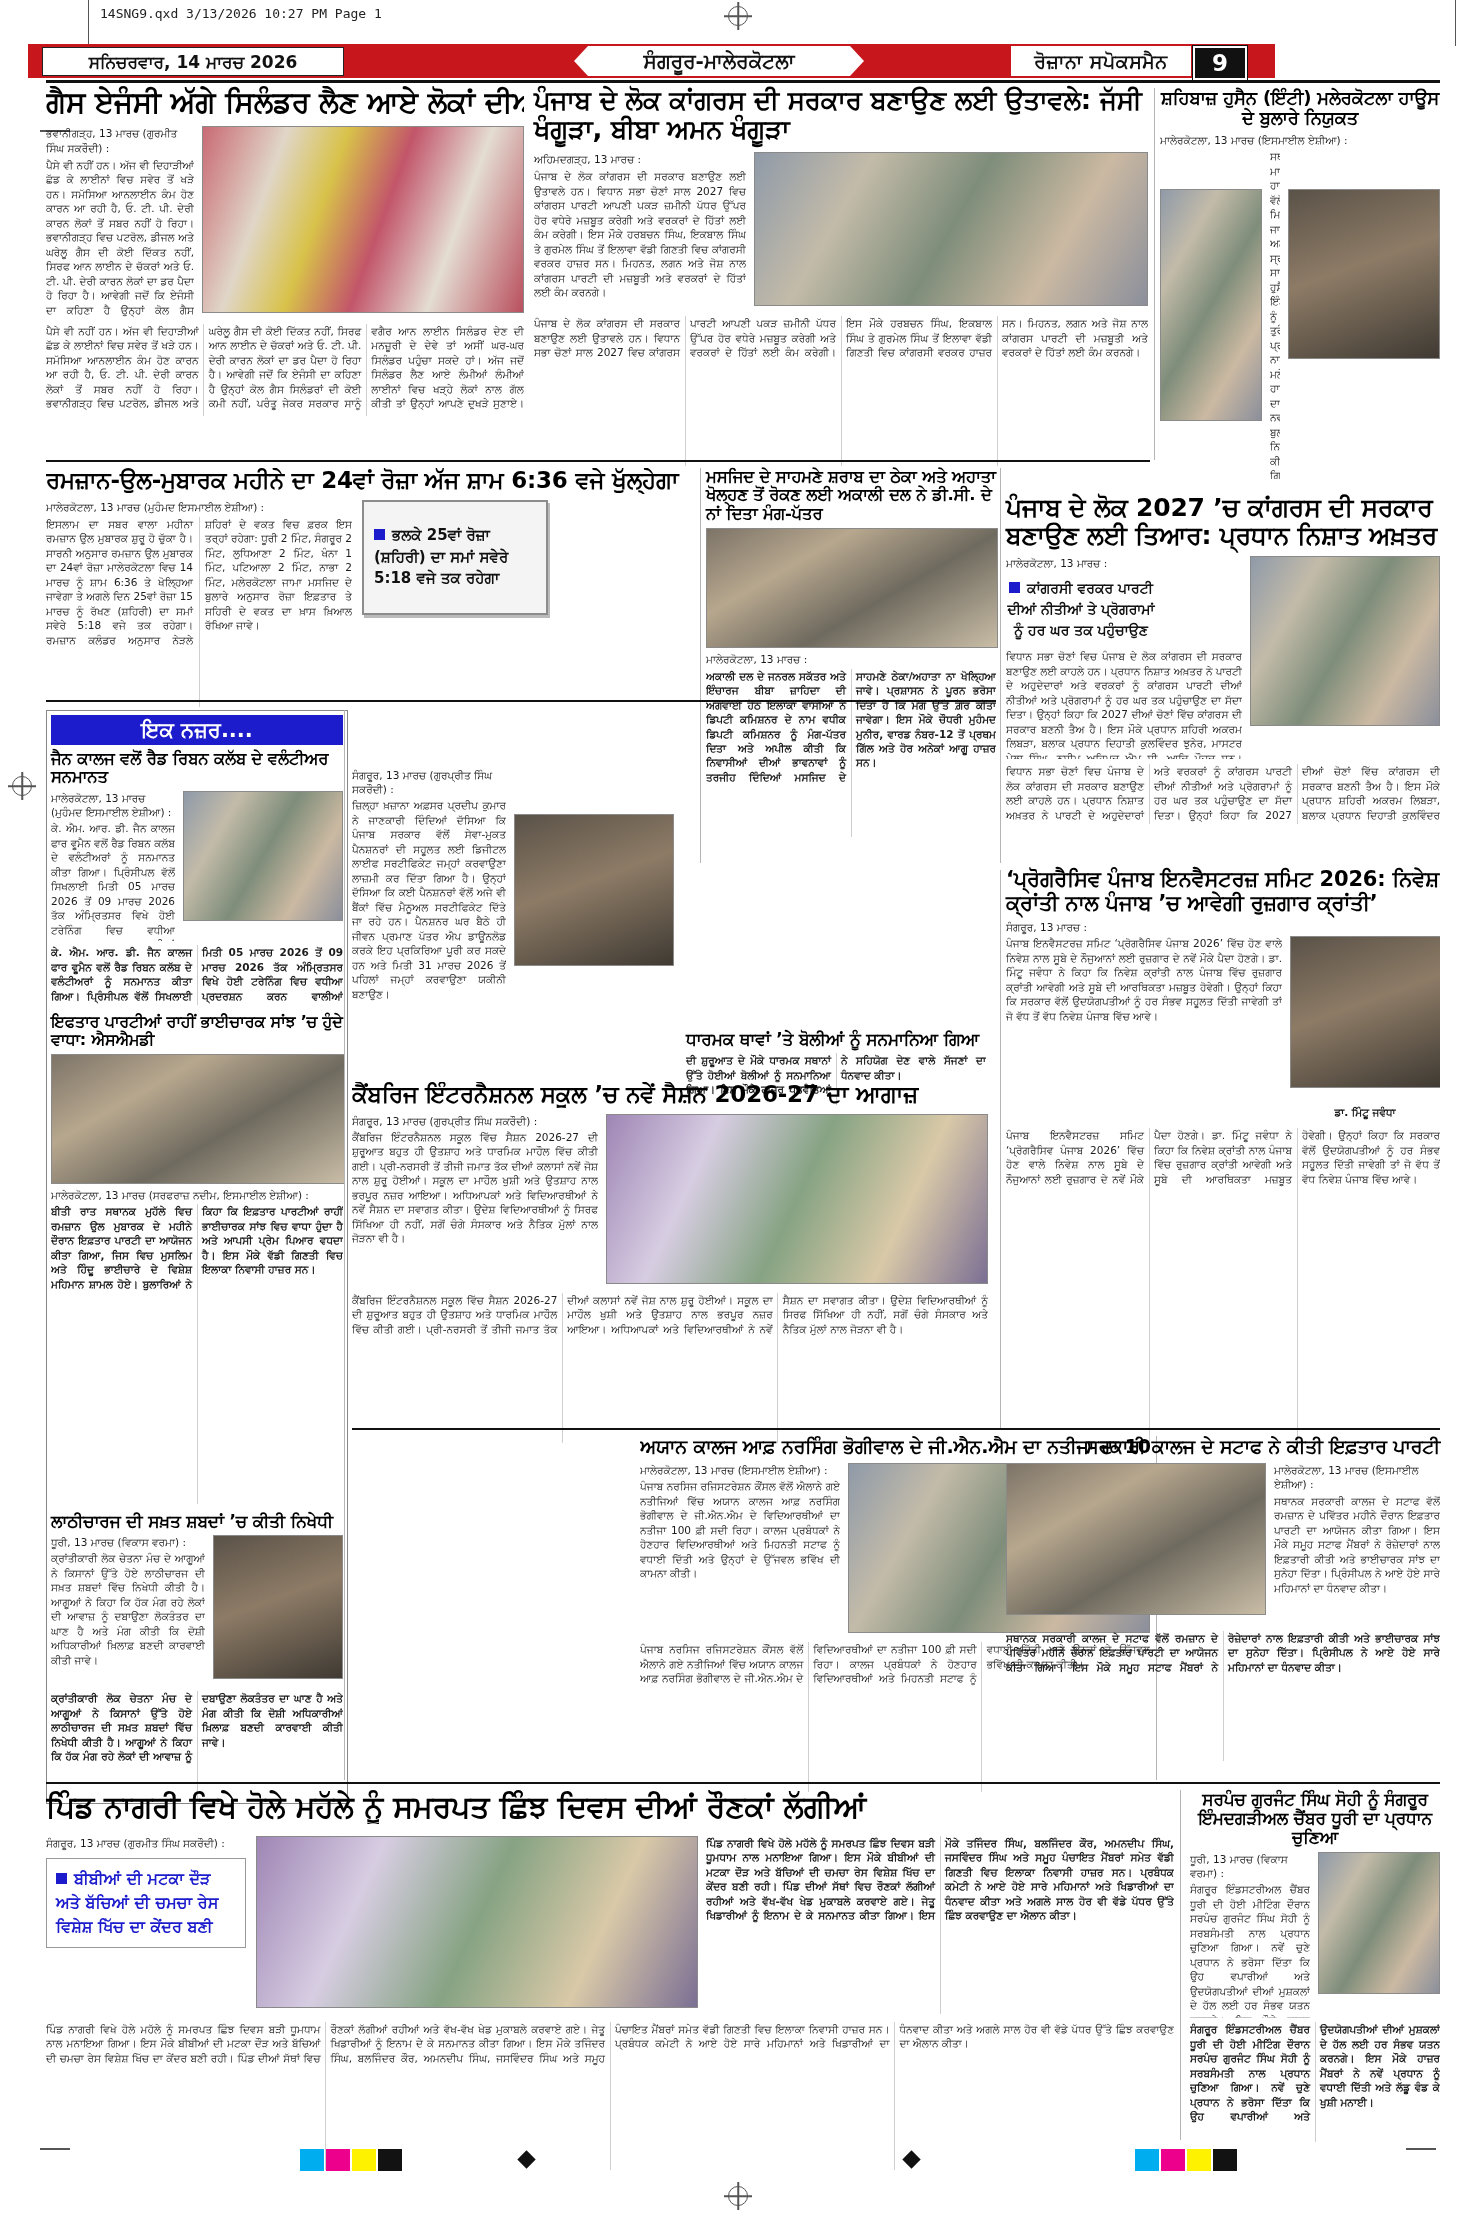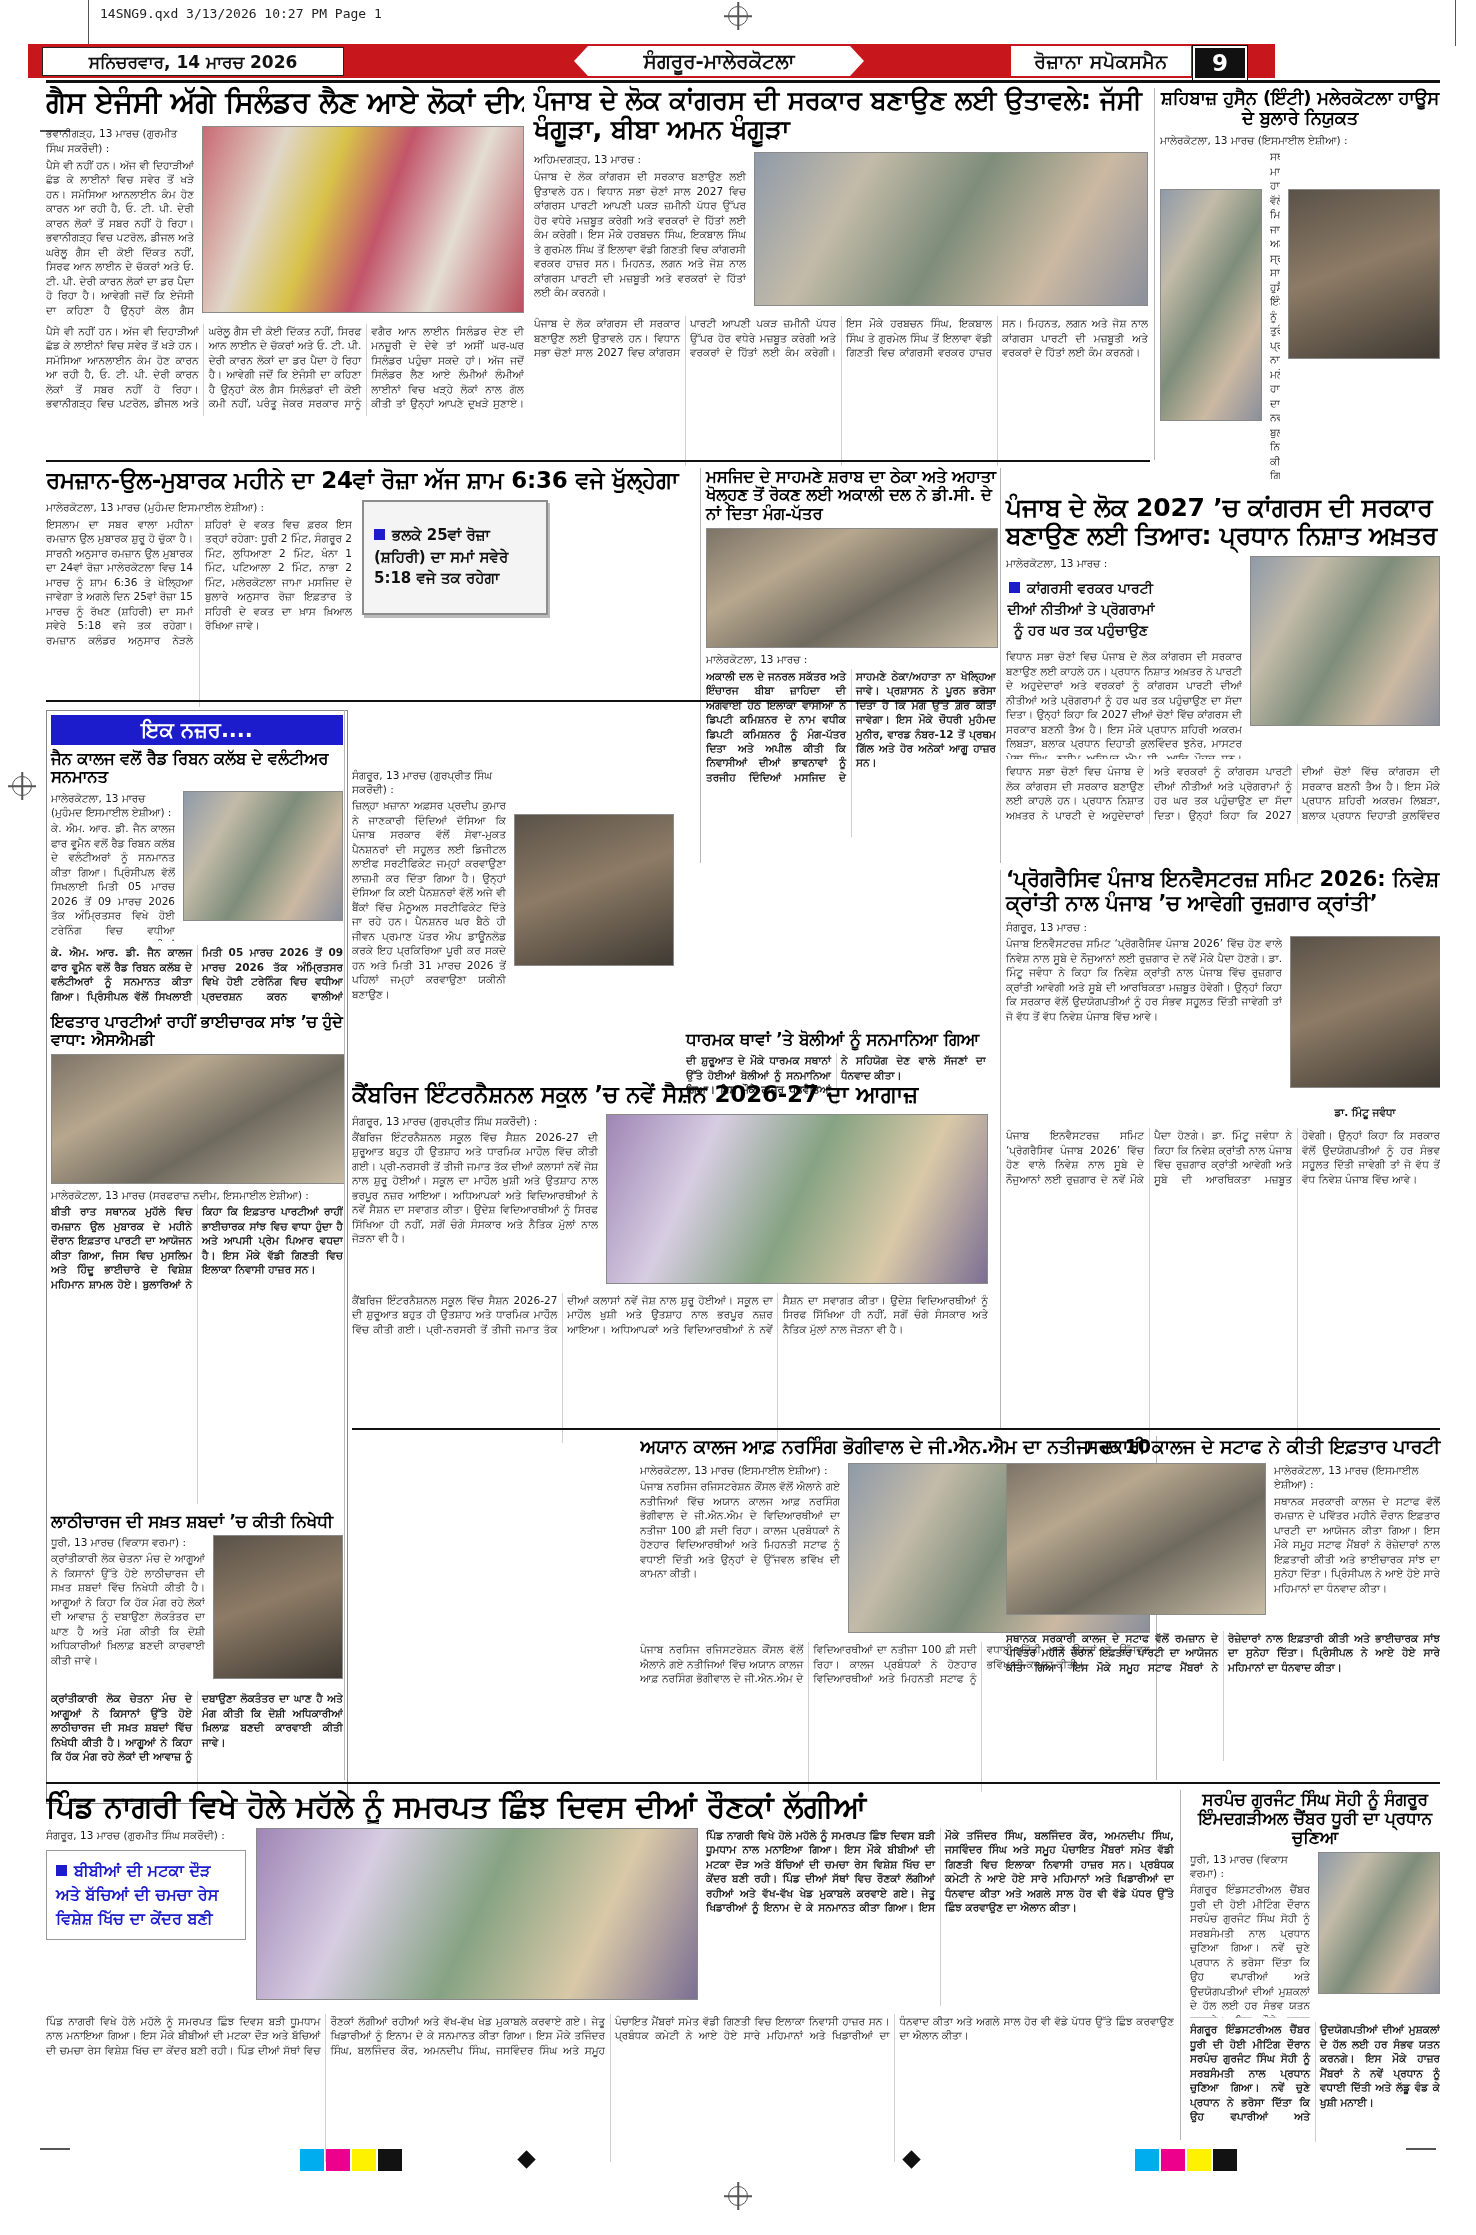--- a/index.html
+++ b/index.html
@@ -240,21 +240,21 @@
       <div class="dateline">ਮਾਲੇਰਕੋਟਲਾ, 13 ਮਾਰਚ (ਇਸਮਾਈਲ ਏਸ਼ੀਆ) :</div>
       <div class="body" style="margin-top:2px;height:132px;overflow:hidden;">ਸਥਾਨਕ ਸਰਕਾਰੀ ਕਾਲਜ ਦੇ ਸਟਾਫ ਵੱਲੋਂ ਰਮਜ਼ਾਨ ਦੇ ਪਵਿੱਤਰ ਮਹੀਨੇ ਦੌਰਾਨ ਇਫ਼ਤਾਰ ਪਾਰਟੀ ਦਾ ਆਯੋਜਨ ਕੀਤਾ ਗਿਆ। ਇਸ ਮੌਕੇ ਸਮੂਹ ਸਟਾਫ ਮੈਂਬਰਾਂ ਨੇ ਰੋਜ਼ੇਦਾਰਾਂ ਨਾਲ ਇਫ਼ਤਾਰੀ ਕੀਤੀ ਅਤੇ ਭਾਈਚਾਰਕ ਸਾਂਝ ਦਾ ਸੁਨੇਹਾ ਦਿੱਤਾ। ਪ੍ਰਿੰਸੀਪਲ ਨੇ ਆਏ ਹੋਏ ਸਾਰੇ ਮਹਿਮਾਨਾਂ ਦਾ ਧੰਨਵਾਦ ਕੀਤਾ।</div>
     </div>
     <div class="body cols2" style="margin-top:5px;height:130px;overflow:hidden;">ਸਥਾਨਕ ਸਰਕਾਰੀ ਕਾਲਜ ਦੇ ਸਟਾਫ ਵੱਲੋਂ ਰਮਜ਼ਾਨ ਦੇ ਪਵਿੱਤਰ ਮਹੀਨੇ ਦੌਰਾਨ ਇਫ਼ਤਾਰ ਪਾਰਟੀ ਦਾ ਆਯੋਜਨ ਕੀਤਾ ਗਿਆ। ਇਸ ਮੌਕੇ ਸਮੂਹ ਸਟਾਫ ਮੈਂਬਰਾਂ ਨੇ ਰੋਜ਼ੇਦਾਰਾਂ ਨਾਲ ਇਫ਼ਤਾਰੀ ਕੀਤੀ ਅਤੇ ਭਾਈਚਾਰਕ ਸਾਂਝ ਦਾ ਸੁਨੇਹਾ ਦਿੱਤਾ। ਪ੍ਰਿੰਸੀਪਲ ਨੇ ਆਏ ਹੋਏ ਸਾਰੇ ਮਹਿਮਾਨਾਂ ਦਾ ਧੰਨਵਾਦ ਕੀਤਾ।</div>
   </div>
 
   <div class="hrule" style="left:46px;top:1782px;width:1394px;"></div>
 
   <div class="art" style="left:46px;top:1790px;width:1128px;">
     <div class="hl" style="font-size:30px;white-space:nowrap;overflow:hidden;">ਪਿੰਡ ਨਾਗਰੀ ਵਿਖੇ ਹੋਲੇ ਮਹੱਲੇ ਨੂੰ ਸਮਰਪਤ ਛਿੰਝ ਦਿਵਸ ਦੀਆਂ ਰੌਣਕਾਂ ਲੱਗੀਆਂ</div>
-    <div style="margin-top:4px;overflow:hidden;">
+    <div style="margin-top:12px;overflow:hidden;">
       <div style="float:left;width:200px;margin-right:10px;">
         <div class="dateline">ਸੰਗਰੂਰ, 13 ਮਾਰਚ (ਗੁਰਮੀਤ ਸਿੰਘ ਸਕਰੌਦੀ) :</div>
         <div class="bluebox" style="margin-top:8px;">
           <span class="bullet"></span><span>ਬੀਬੀਆਂ ਦੀ ਮਟਕਾ ਦੌੜ ਅਤੇ ਬੱਚਿਆਂ ਦੀ ਚਮਚਾ ਰੇਸ ਵਿਸ਼ੇਸ਼ ਖਿੱਚ ਦਾ ਕੇਂਦਰ ਬਣੀ</span>
         </div>
       </div>
       <div class="photo event fl-l" style="width:440px;height:170px;"></div>
       <div class="body cols2" style="height:178px;overflow:hidden;">ਪਿੰਡ ਨਾਗਰੀ ਵਿਖੇ ਹੋਲੇ ਮਹੱਲੇ ਨੂੰ ਸਮਰਪਤ ਛਿੰਝ ਦਿਵਸ ਬੜੀ ਧੂਮਧਾਮ ਨਾਲ ਮਨਾਇਆ ਗਿਆ। ਇਸ ਮੌਕੇ ਬੀਬੀਆਂ ਦੀ ਮਟਕਾ ਦੌੜ ਅਤੇ ਬੱਚਿਆਂ ਦੀ ਚਮਚਾ ਰੇਸ ਵਿਸ਼ੇਸ਼ ਖਿੱਚ ਦਾ ਕੇਂਦਰ ਬਣੀ ਰਹੀ। ਪਿੰਡ ਦੀਆਂ ਸੱਥਾਂ ਵਿਚ ਰੌਣਕਾਂ ਲੱਗੀਆਂ ਰਹੀਆਂ ਅਤੇ ਵੱਖ-ਵੱਖ ਖੇਡ ਮੁਕਾਬਲੇ ਕਰਵਾਏ ਗਏ। ਜੇਤੂ ਖਿਡਾਰੀਆਂ ਨੂੰ ਇਨਾਮ ਦੇ ਕੇ ਸਨਮਾਨਤ ਕੀਤਾ ਗਿਆ। ਇਸ ਮੌਕੇ ਤਜਿੰਦਰ ਸਿੰਘ, ਬਲਜਿੰਦਰ ਕੌਰ, ਅਮਨਦੀਪ ਸਿੰਘ, ਜਸਵਿੰਦਰ ਸਿੰਘ ਅਤੇ ਸਮੂਹ ਪੰਚਾਇਤ ਮੈਂਬਰਾਂ ਸਮੇਤ ਵੱਡੀ ਗਿਣਤੀ ਵਿਚ ਇਲਾਕਾ ਨਿਵਾਸੀ ਹਾਜ਼ਰ ਸਨ। ਪ੍ਰਬੰਧਕ ਕਮੇਟੀ ਨੇ ਆਏ ਹੋਏ ਸਾਰੇ ਮਹਿਮਾਨਾਂ ਅਤੇ ਖਿਡਾਰੀਆਂ ਦਾ ਧੰਨਵਾਦ ਕੀਤਾ ਅਤੇ ਅਗਲੇ ਸਾਲ ਹੋਰ ਵੀ ਵੱਡੇ ਪੱਧਰ ਉੱਤੇ ਛਿੰਝ ਕਰਵਾਉਣ ਦਾ ਐਲਾਨ ਕੀਤਾ।</div>
     </div>
     <div class="body cols4" style="margin-top:8px;height:148px;overflow:hidden;">ਪਿੰਡ ਨਾਗਰੀ ਵਿਖੇ ਹੋਲੇ ਮਹੱਲੇ ਨੂੰ ਸਮਰਪਤ ਛਿੰਝ ਦਿਵਸ ਬੜੀ ਧੂਮਧਾਮ ਨਾਲ ਮਨਾਇਆ ਗਿਆ। ਇਸ ਮੌਕੇ ਬੀਬੀਆਂ ਦੀ ਮਟਕਾ ਦੌੜ ਅਤੇ ਬੱਚਿਆਂ ਦੀ ਚਮਚਾ ਰੇਸ ਵਿਸ਼ੇਸ਼ ਖਿੱਚ ਦਾ ਕੇਂਦਰ ਬਣੀ ਰਹੀ। ਪਿੰਡ ਦੀਆਂ ਸੱਥਾਂ ਵਿਚ ਰੌਣਕਾਂ ਲੱਗੀਆਂ ਰਹੀਆਂ ਅਤੇ ਵੱਖ-ਵੱਖ ਖੇਡ ਮੁਕਾਬਲੇ ਕਰਵਾਏ ਗਏ। ਜੇਤੂ ਖਿਡਾਰੀਆਂ ਨੂੰ ਇਨਾਮ ਦੇ ਕੇ ਸਨਮਾਨਤ ਕੀਤਾ ਗਿਆ। ਇਸ ਮੌਕੇ ਤਜਿੰਦਰ ਸਿੰਘ, ਬਲਜਿੰਦਰ ਕੌਰ, ਅਮਨਦੀਪ ਸਿੰਘ, ਜਸਵਿੰਦਰ ਸਿੰਘ ਅਤੇ ਸਮੂਹ ਪੰਚਾਇਤ ਮੈਂਬਰਾਂ ਸਮੇਤ ਵੱਡੀ ਗਿਣਤੀ ਵਿਚ ਇਲਾਕਾ ਨਿਵਾਸੀ ਹਾਜ਼ਰ ਸਨ। ਪ੍ਰਬੰਧਕ ਕਮੇਟੀ ਨੇ ਆਏ ਹੋਏ ਸਾਰੇ ਮਹਿਮਾਨਾਂ ਅਤੇ ਖਿਡਾਰੀਆਂ ਦਾ ਧੰਨਵਾਦ ਕੀਤਾ ਅਤੇ ਅਗਲੇ ਸਾਲ ਹੋਰ ਵੀ ਵੱਡੇ ਪੱਧਰ ਉੱਤੇ ਛਿੰਝ ਕਰਵਾਉਣ ਦਾ ਐਲਾਨ ਕੀਤਾ।</div>

